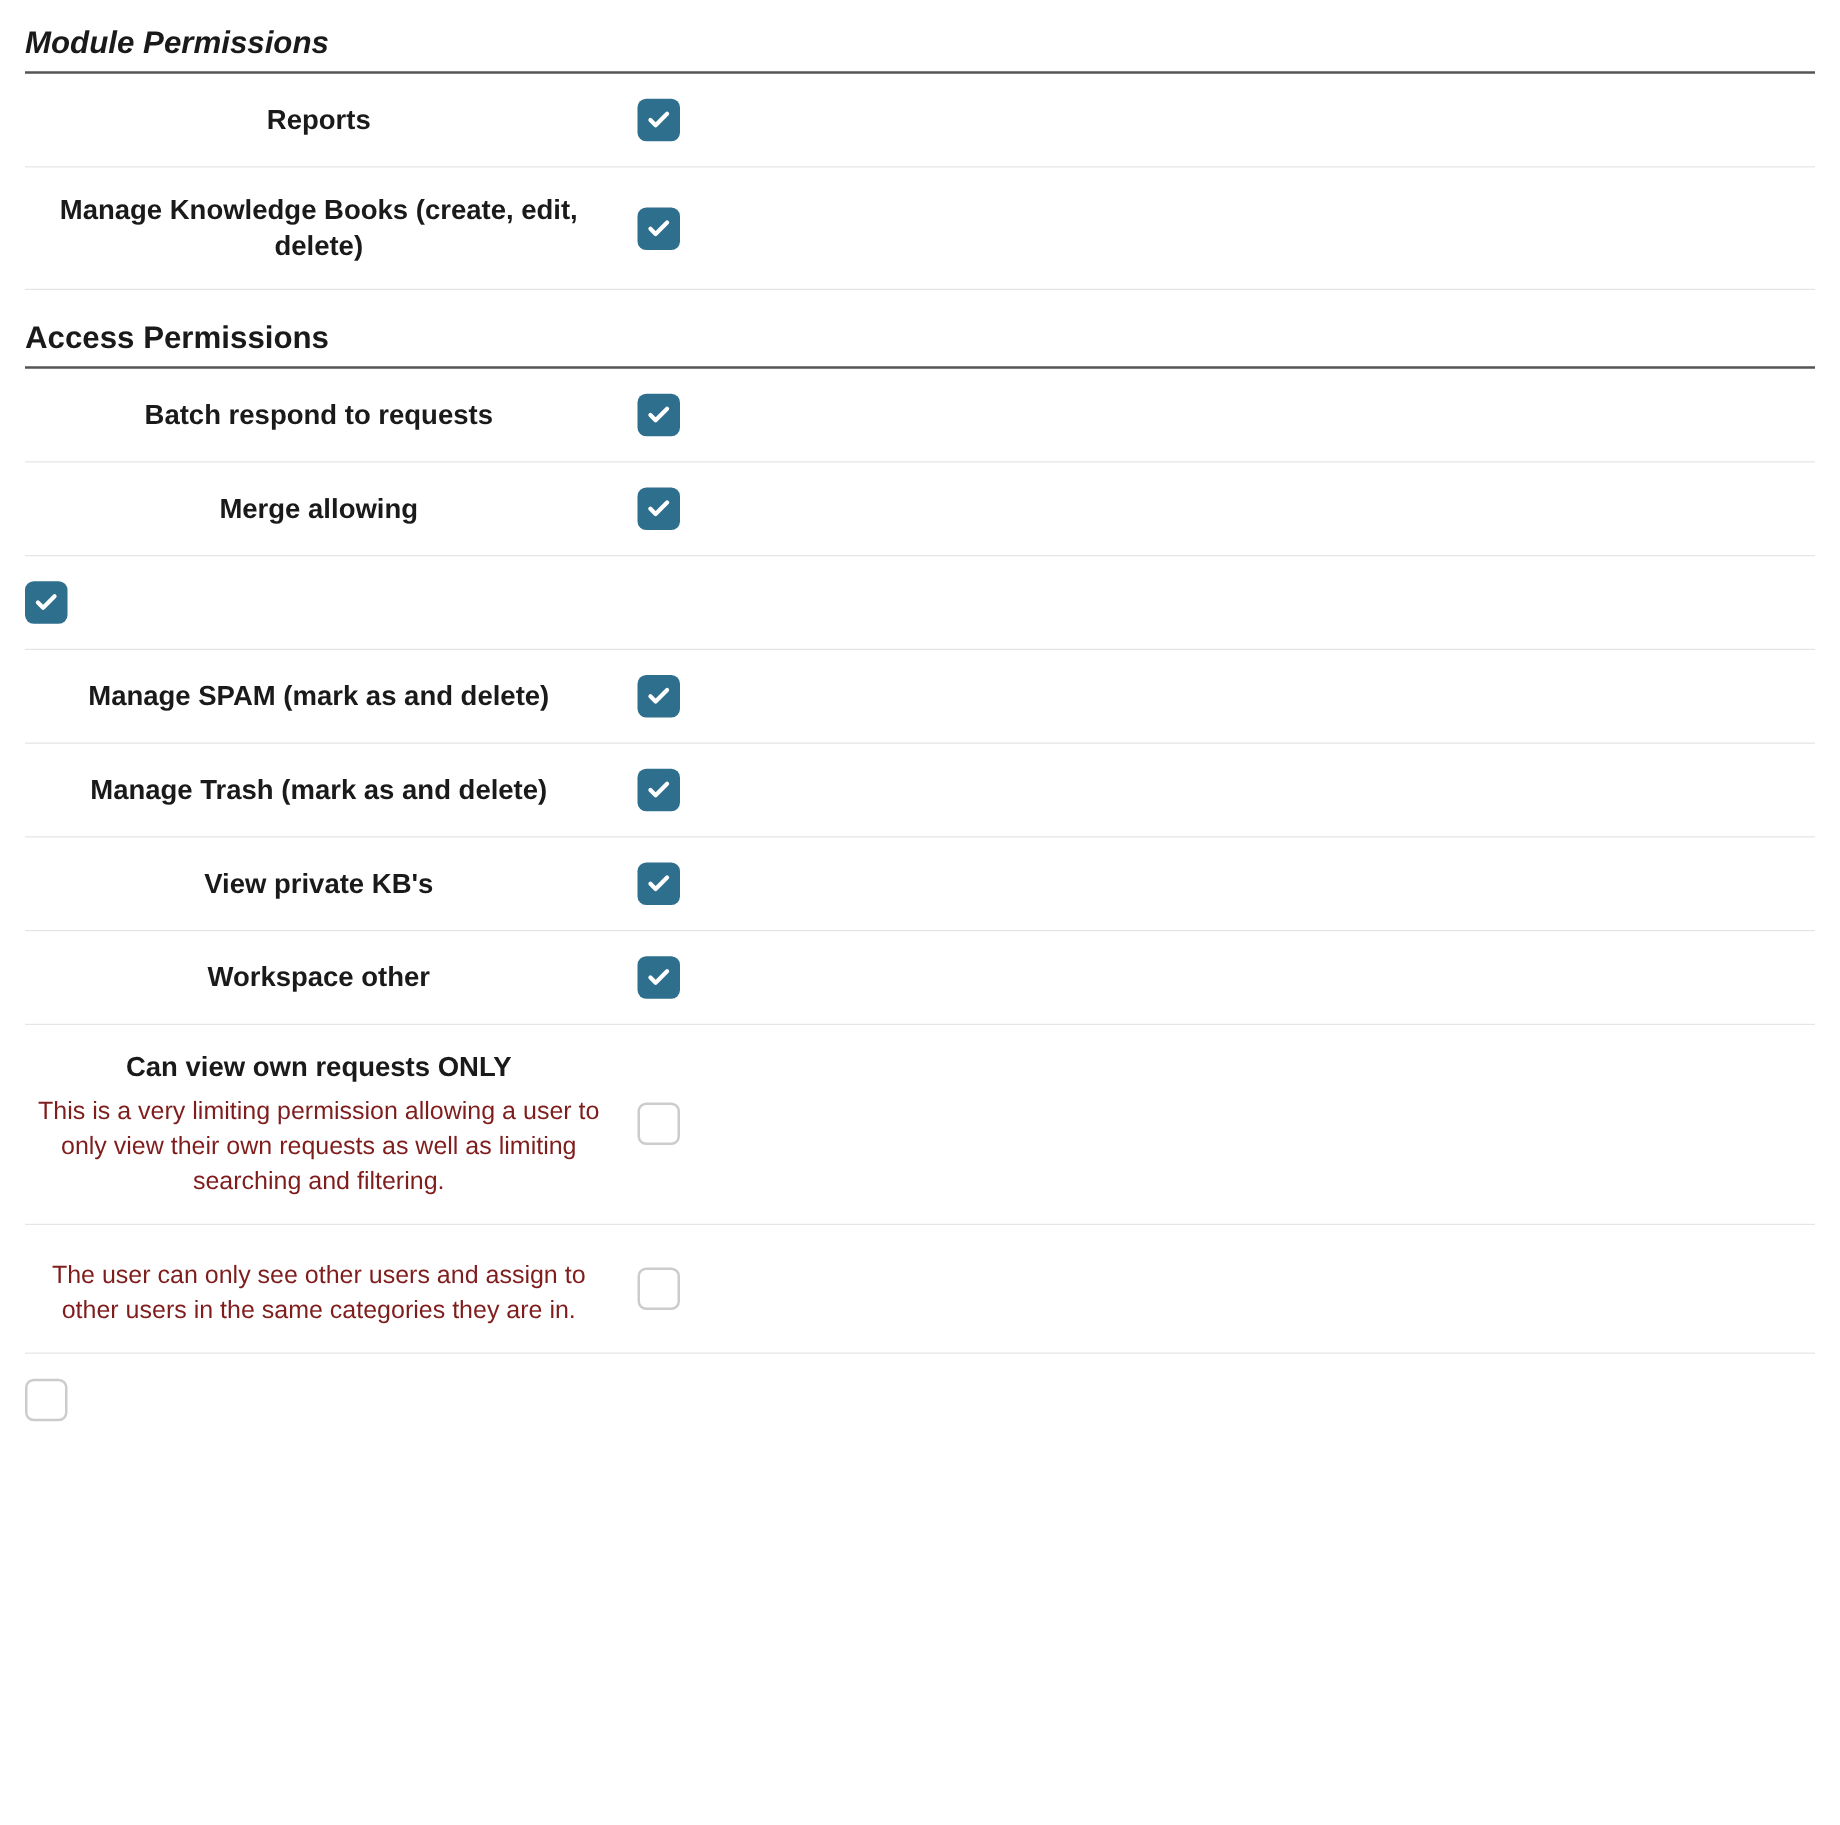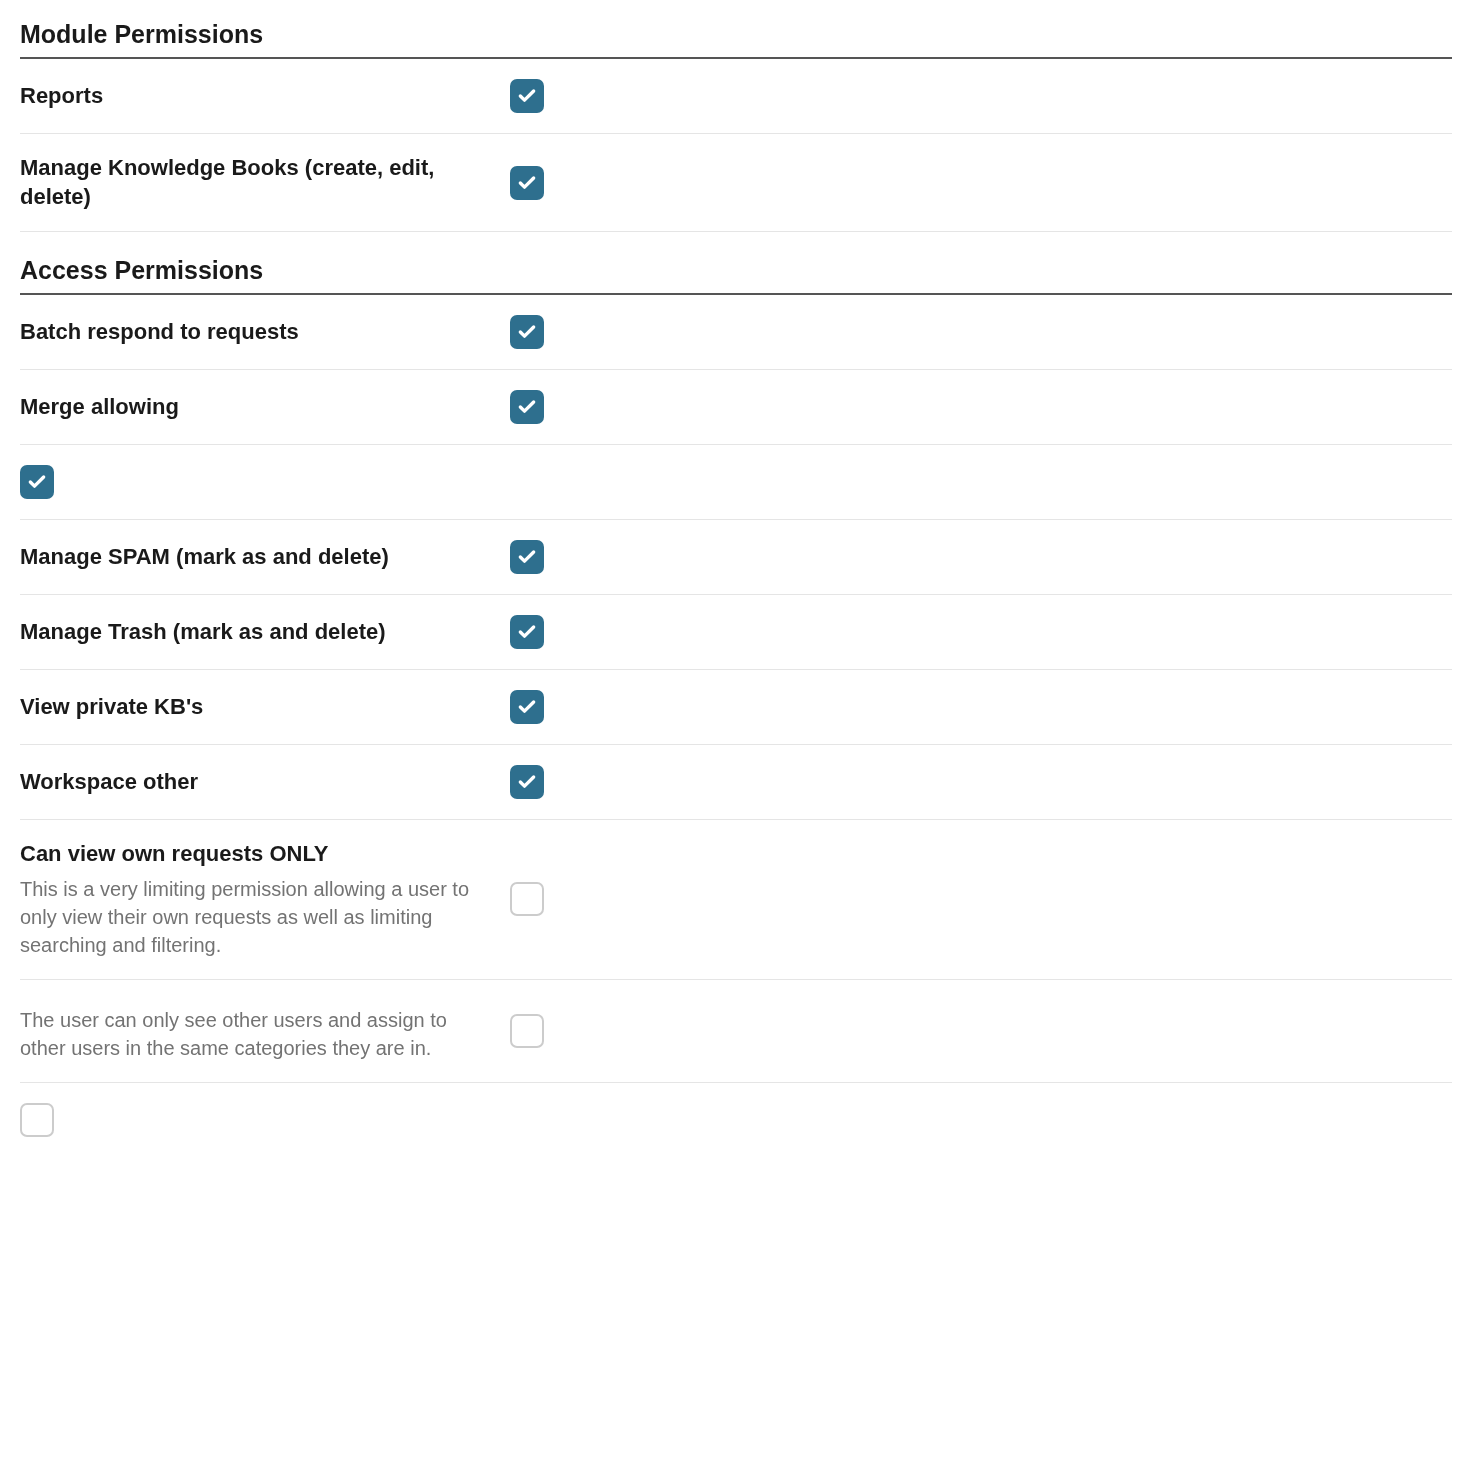--- a/index.html
+++ b/index.html
@@ -22,46 +22,48 @@
       font-size: 25px;
       font-weight: 700;
       color: #1a1a1a;
       padding-bottom: 8px;
       border-bottom: 2px solid #555;
       margin-bottom: 0;
       margin-top: 24px;
     }
     .section-header:first-child {
       margin-top: 0;
+      font-style: italic;
     }
     .perm-row {
       display: flex;
       align-items: center;
       padding: 20px 0;
       border-bottom: 1px solid #e5e5e5;
       min-height: 60px;
+      text-align: center;
     }
     .perm-row:last-child {
       border-bottom: none;
     }
     .perm-label-wrap {
       width: 490px;
       flex-shrink: 0;
       padding-right: 20px;
     }
     .perm-label {
       font-size: 22px;
       font-weight: 700;
       color: #1a1a1a;
       line-height: 1.3;
     }
     .perm-desc {
       font-size: 20px;
       font-weight: 400;
-      color: #737373;
+      color: #7f1d1d;
       line-height: 1.4;
       margin-top: 6px;
     }
     .perm-control {
       flex-shrink: 0;
       display: flex;
       align-items: center;
     }
     .checkbox {
       width: 34px;

